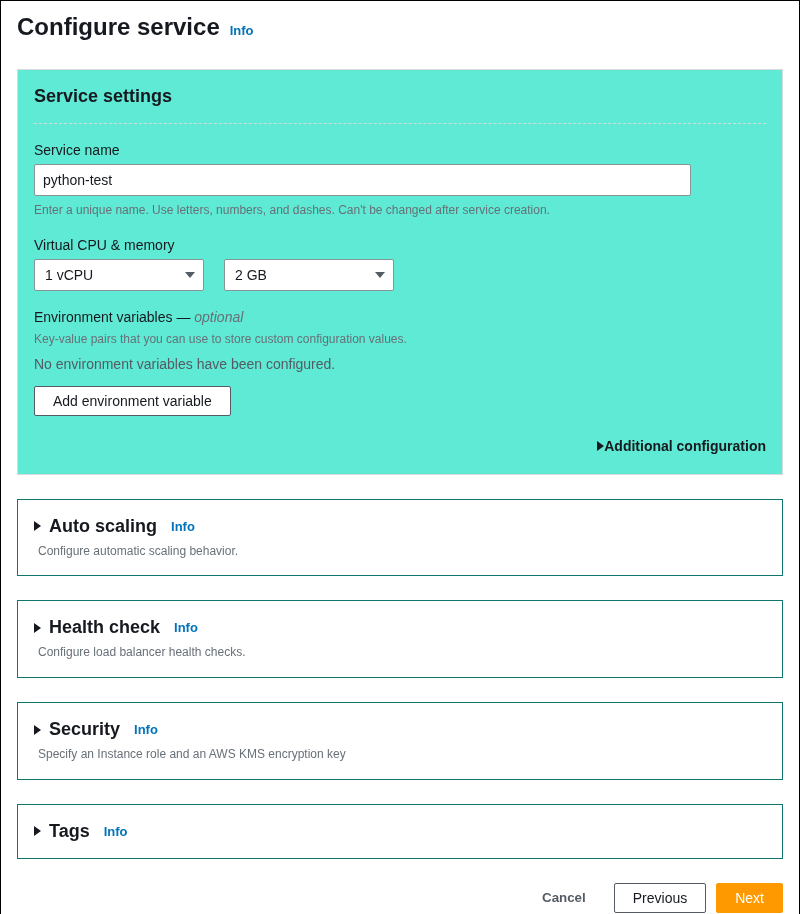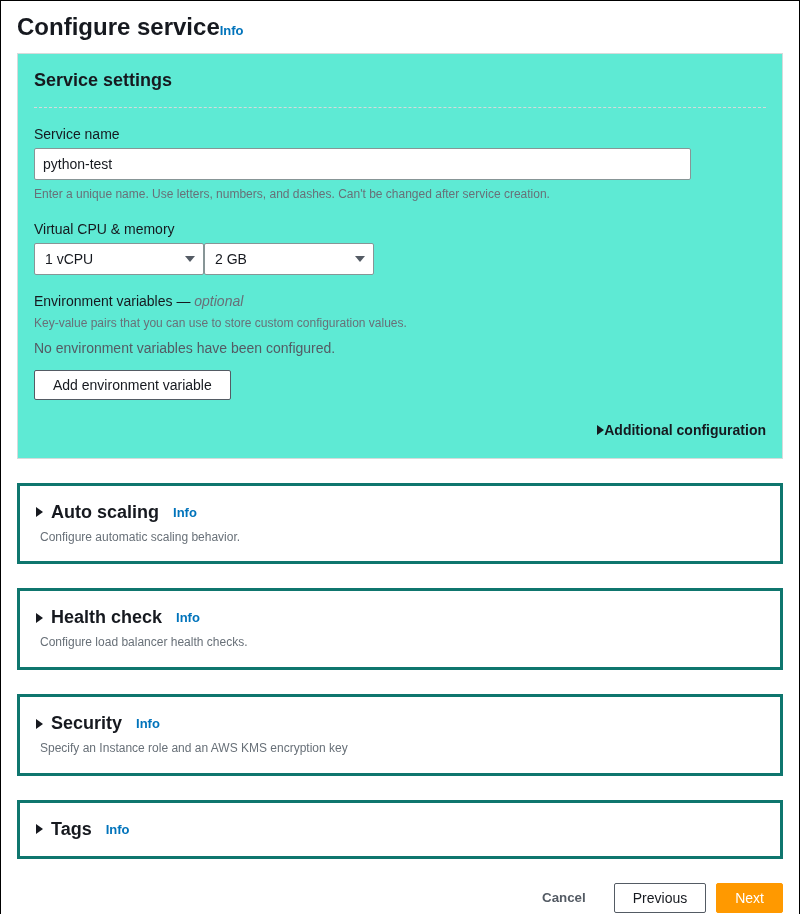--- a/index.html
+++ b/index.html
@@ -5,21 +5,21 @@
   * { box-sizing: border-box; margin: 0; padding: 0; }
   body {
     font-family: "Amazon Ember", "Helvetica Neue", Arial, sans-serif;
     background: #ffffff;
     color: #16191f;
     font-size: 14px;
     width: 800px;
     border: 1px solid #000;
     padding: 12px 16px 16px 16px;
   }
-  .page-header { display: flex; align-items: baseline; margin-bottom: 12px; }
+  .page-header { display: flex; align-items: baseline; gap: 10px; margin-bottom: 28px; }
   .page-title { font-size: 24px; font-weight: 700; color: #16191f; }
   .info-link { color: #0073bb; font-size: 13px; font-weight: 600; cursor: pointer; }
   .main-panel {
     border: 1px solid #d5dbdb;
     background: #5eead4;
     padding: 16px 16px 20px 16px;
     margin-bottom: 24px;
   }
   .panel-title { font-size: 18px; font-weight: 700; margin-bottom: 16px; }
   .divider { border: none; border-top: 1px dashed #d5dbdb; margin-bottom: 18px; }
@@ -28,21 +28,21 @@
   .text-input {
     width: 657px; max-width: 100%;
     height: 32px;
     border: 1px solid #879596;
     border-radius: 2px;
     padding: 4px 8px;
     font-size: 14px;
     color: #16191f;
   }
   .helper-text { font-size: 12px; color: #687078; margin-top: 6px; line-height: 1.4; }
-  .selects-row { display: flex; }
+  .selects-row { display: flex; gap: 20px; }
   .select-wrap { position: relative; width: 170px; }
   .select-btn {
     width: 100%; height: 32px;
     border: 1px solid #879596; border-radius: 2px;
     background: #fff;
     display: flex; align-items: center; justify-content: space-between;
     padding: 0 8px 0 10px;
     font-size: 14px; color: #16191f;
     cursor: pointer;
   }
@@ -80,21 +80,21 @@
   }
   .collapse-row .tri {
     display: inline-block;
     width: 0; height: 0;
     border-top: 5px solid transparent;
     border-bottom: 5px solid transparent;
     border-left: 7px solid #16191f;
   }
   .collapse-row .lbl { font-weight: 700; font-size: 14px; color: #16191f; }
   .sub-panel {
-    border: 3px solid #0f766e;
+    border: 1px solid #0f766e;
     background: #fff;
     padding: 16px;
     margin-bottom: 24px;
   }
   .sub-panel-header {
     display: flex; align-items: center; gap: 8px;
     cursor: pointer;
   }
   .sub-panel-header .tri {
     display: inline-block;

